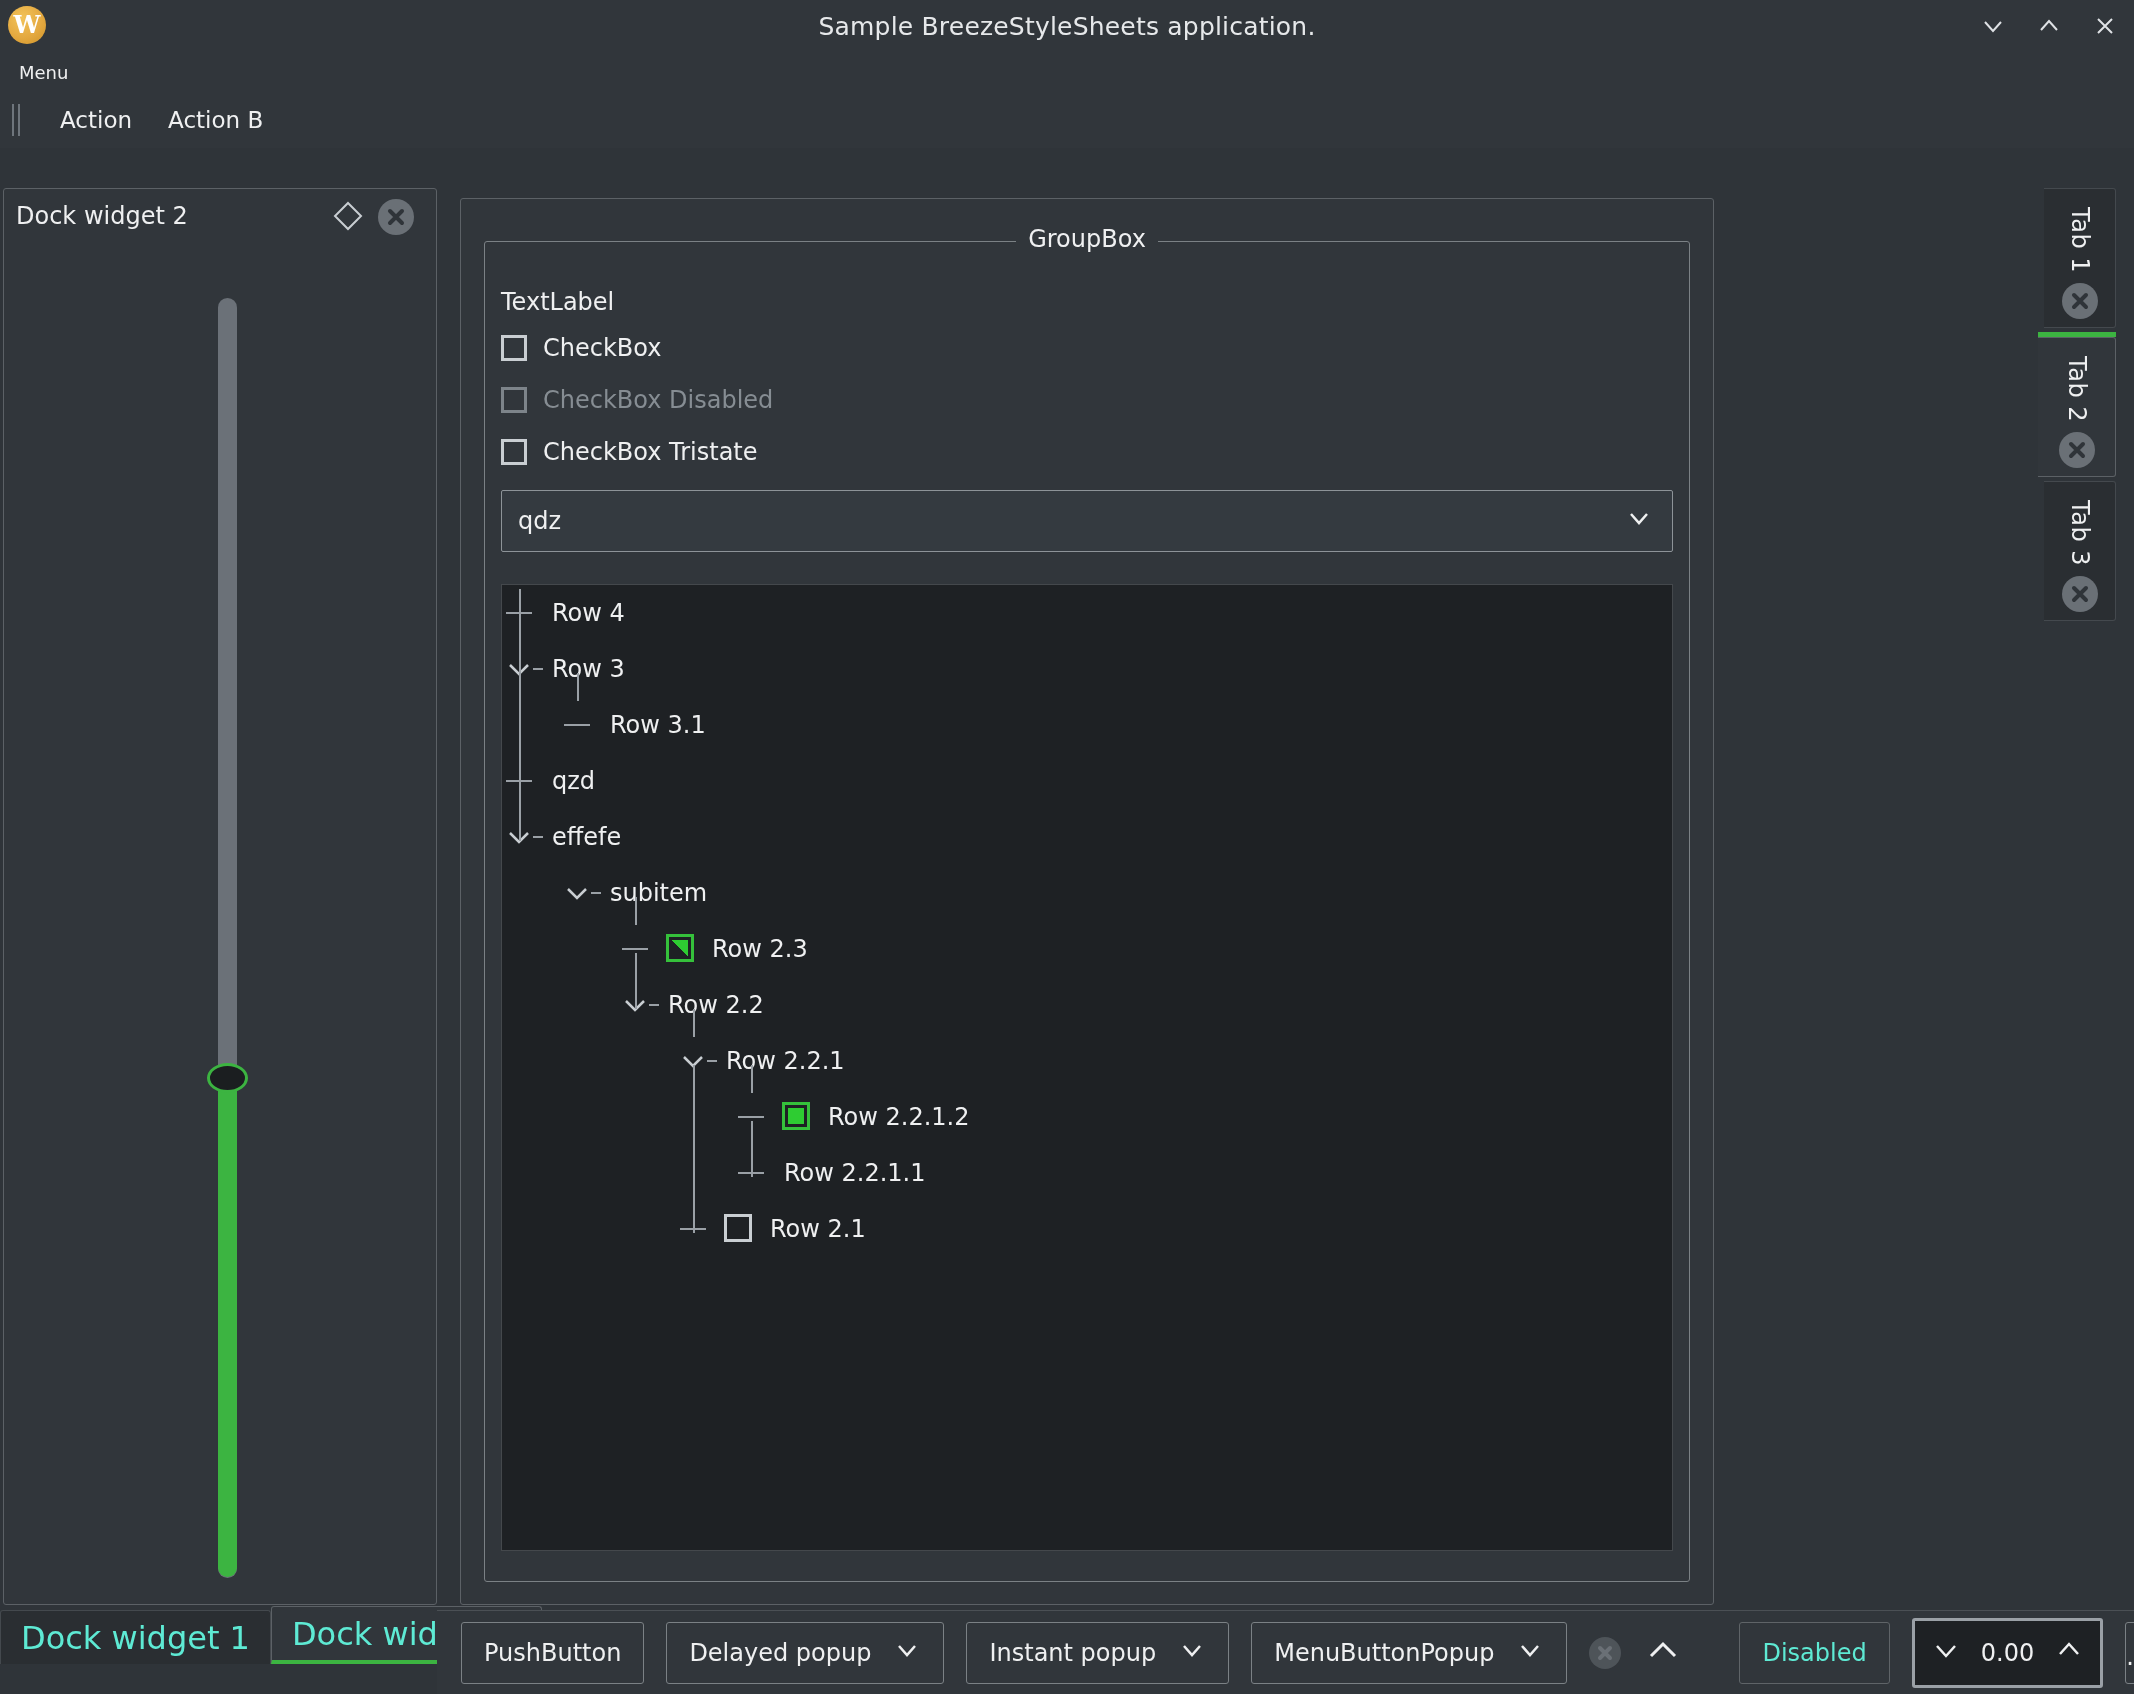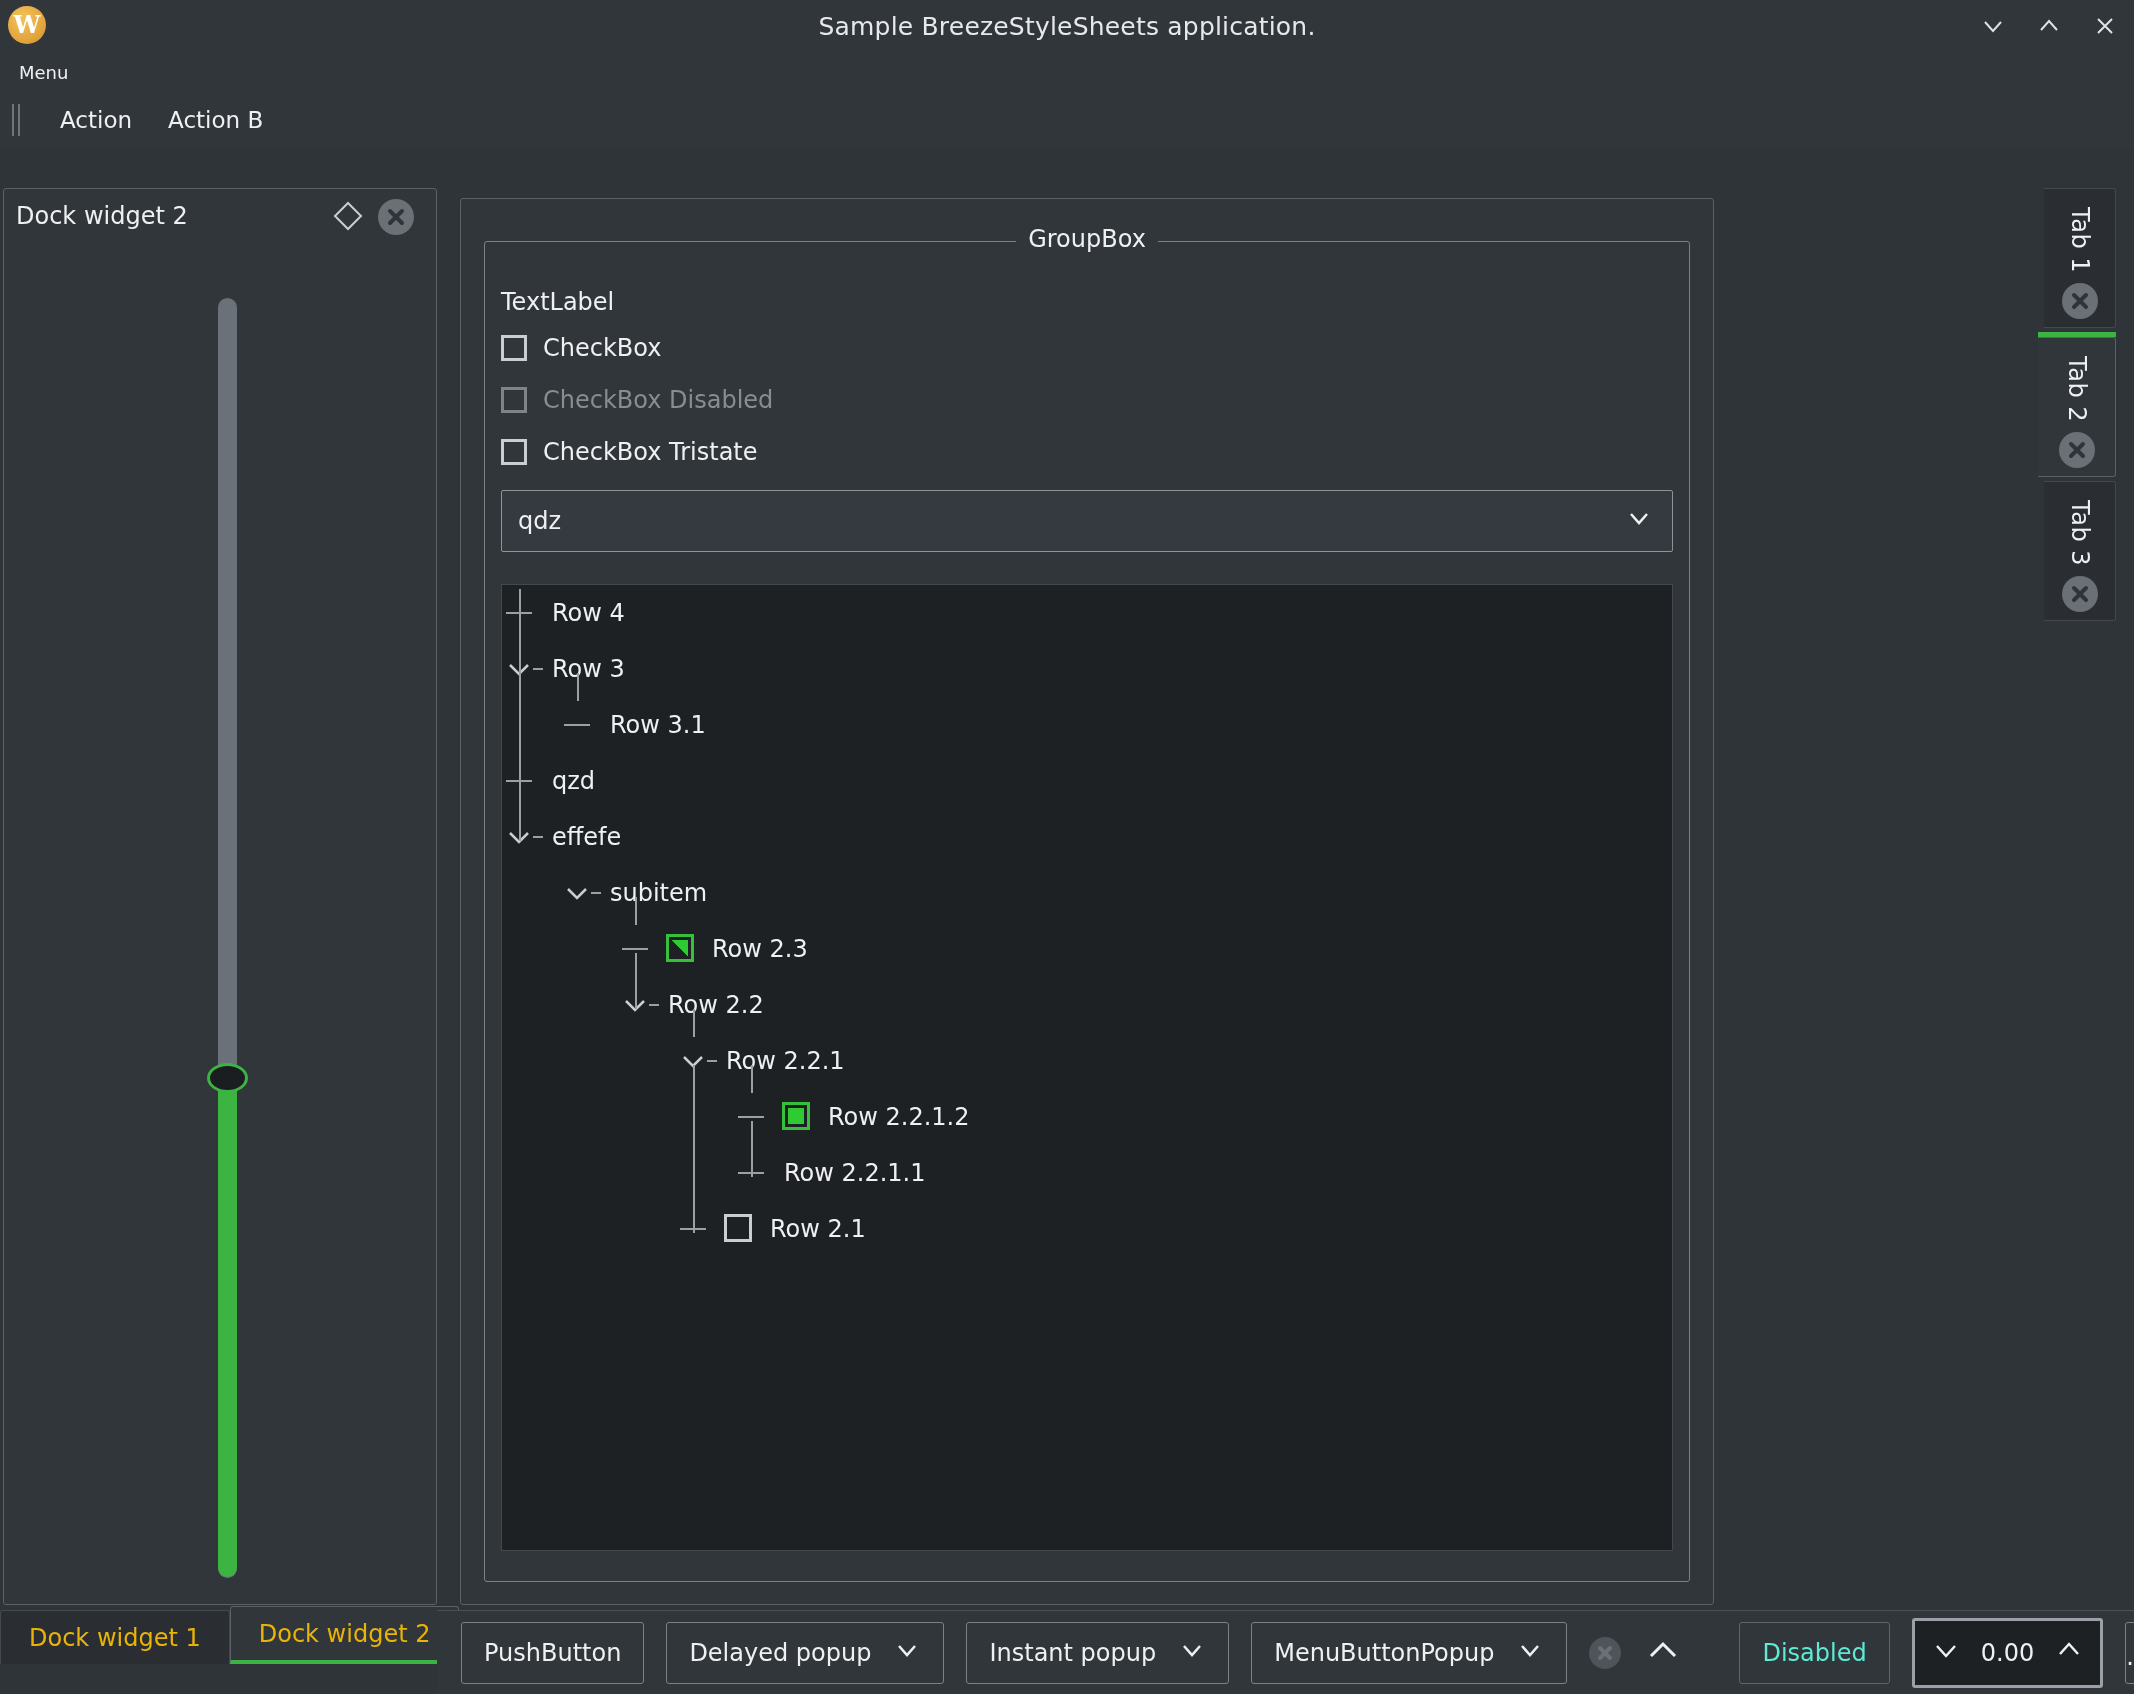--- a/index.html
+++ b/index.html
@@ -79,22 +79,22 @@
     background: #3cb441; border-radius: 10px;
   }
   .slider-handle {
     position: absolute; left: 203px; top: 818px; width: 41px; height: 30px;
     border-radius: 50%; background: #1b1e20; border: 3px solid #3cb441;
   }
 
   
   .dock-tabbar { position: absolute; left: 0; top: 1606px; height: 58px; display: flex; align-items: flex-end; }
   .dock-tab {
-    height: 54px; padding: 0 28px; display: flex; align-items: center;
-    font-size: 24px; color: #eab308; background: #2a2e32;
+    height: 54px; padding: 0 20px; display: flex; align-items: center;
+    font-size: 32px; color: #5eead4; background: #2a2e32;
     border: 1px solid #44494e; border-bottom: none;
     border-top-left-radius: 3px; border-top-right-radius: 3px;
   }
   .dock-tab.active { background: #31363b; border-color: #5c6166; border-bottom: 4px solid #3cb441; height: 58px; }
 
   
   .tabwidget { position: absolute; left: 460px; top: 188px; width: 1254px; height: 1417px; }
   .tab-pane {
     position: absolute; left: 0; top: 10px; right: 0; bottom: 0;
     border: 1px solid #5c6166; border-radius: 3px; background: #31363b;

